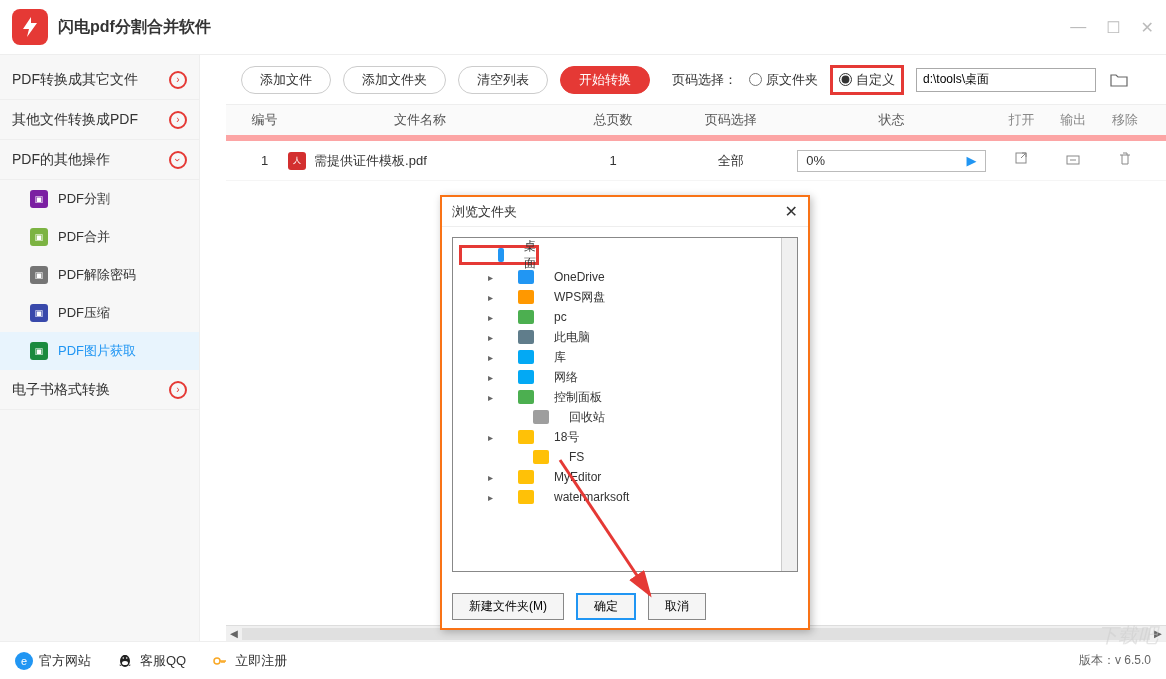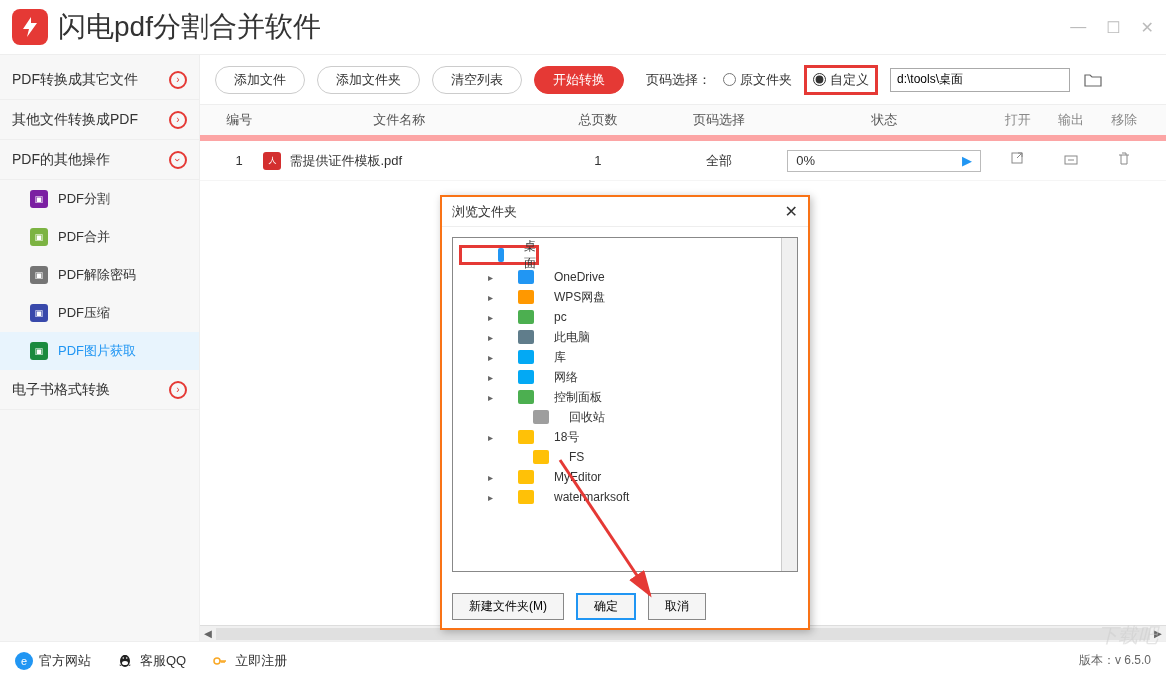--- a/index.html
+++ b/index.html
@@ -30,28 +30,29 @@
     border-bottom: 1px solid #eee;
   }
   .logo {
     width: 36px; height: 36px;
     background: #e53935;
     border-radius: 8px;
     display: flex; align-items: center; justify-content: center;
     margin-right: 10px;
   }
   .logo svg { width: 24px; height: 24px; }
-  .title { font-size: 28px; font-weight: 400; }
+  .title { font-size: 16px; font-weight: 700; }
   .win-controls { margin-left: auto; display: flex; gap: 20px; color: #bbb; }
   .win-controls span { cursor: pointer; font-size: 16px; }
   
   .main {
     flex: 1;
     display: flex;
     overflow: hidden;
+    gap: 26px;
   }
   
   .sidebar {
     width: 200px;
     background: #f7f7f7;
     border-right: 1px solid #eee;
     padding-top: 5px;
   }
   .side-group {
     height: 40px;

